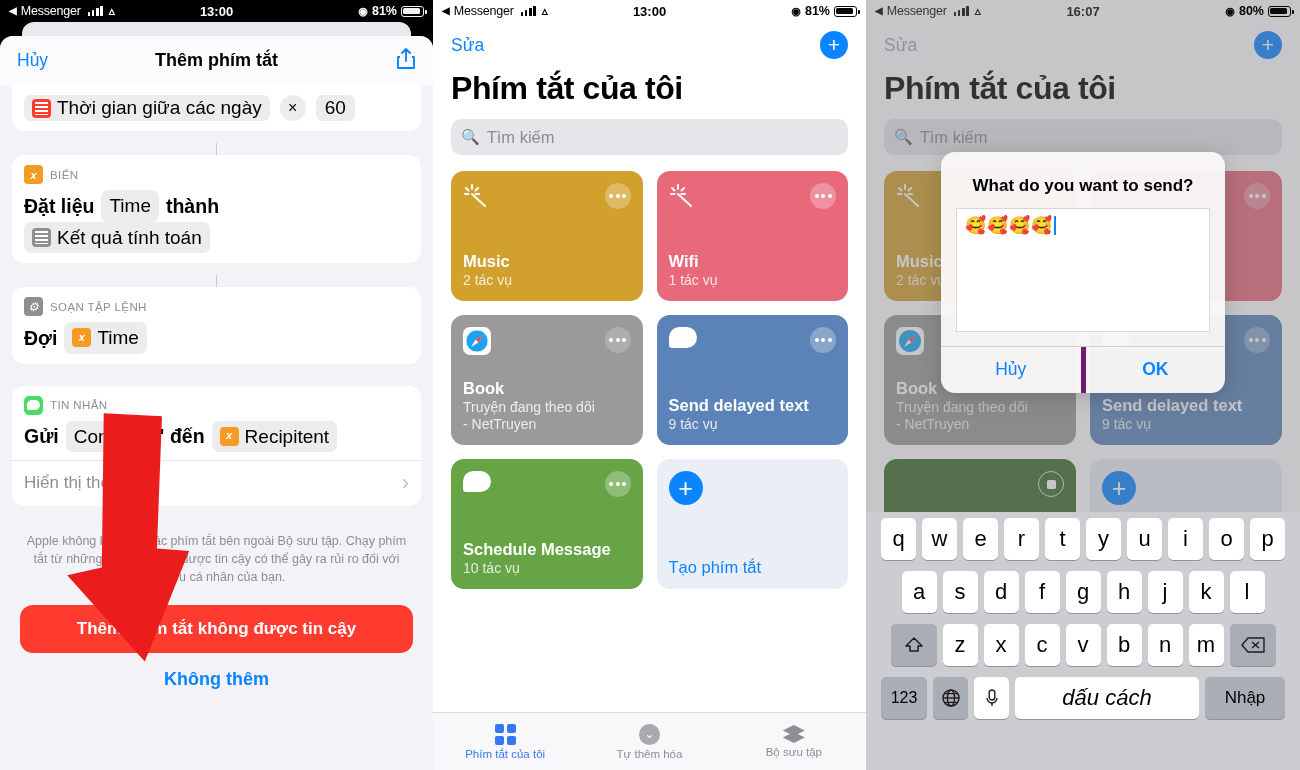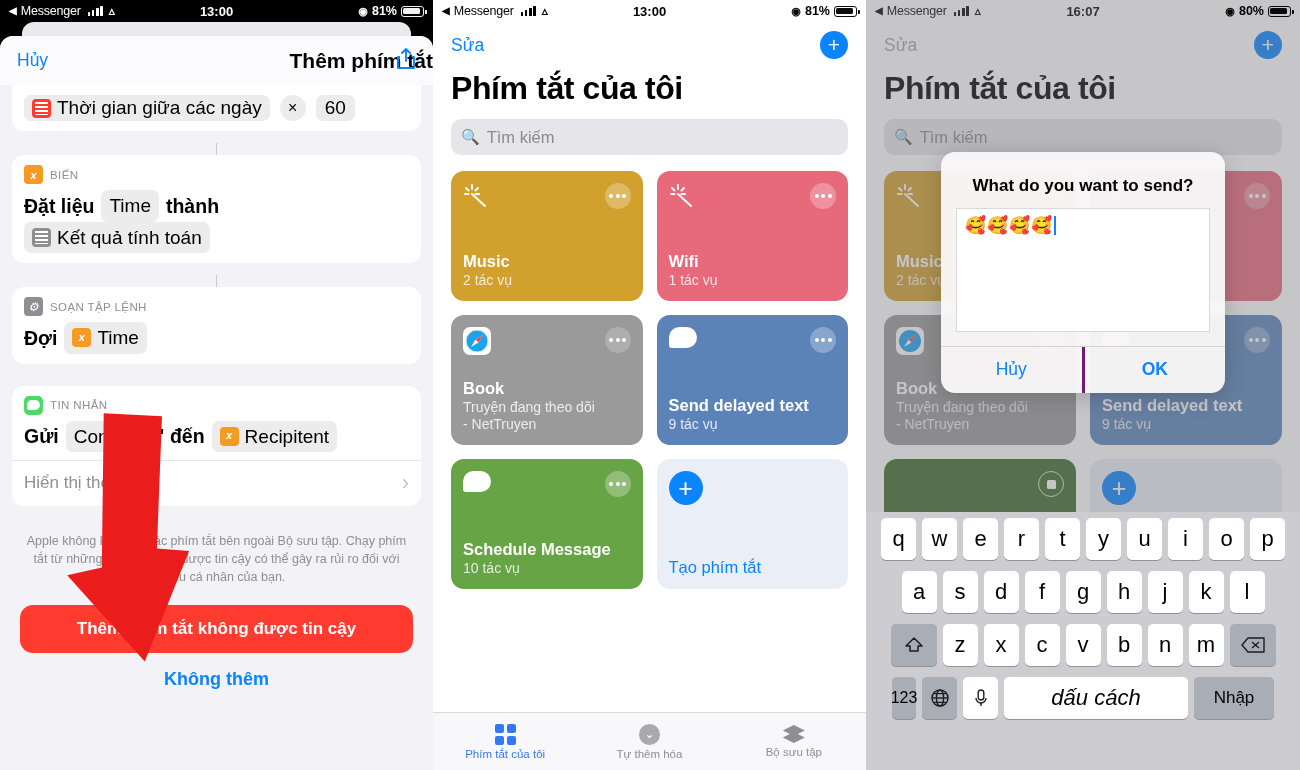--- a/index.html
+++ b/index.html
@@ -38,21 +38,21 @@
 
   
   .p1 { background: #000; }
   .p1 .sheet-peek { position:absolute; top:22px; left:22px; right:22px; height:26px; background:#e9e9ee; border-radius:12px 12px 0 0;}
   .p1 .sheet {
     position:absolute; top:36px; left:0; right:0; bottom:0;
     background:#f2f2f7; border-radius:13px 13px 0 0; overflow:hidden;
   }
   .navbar { height:49px; display:flex; align-items:center; padding:0 17px; background:#fbfbfd; position:relative; }
   .nav-cancel { color:#0a84ff; font-size:17.5px; }
-  .nav-title { position:absolute; left:0; right:0; text-align:right; font-size:21px; font-weight:bold; color:#000; pointer-events:none;}
+  .nav-title { position:absolute; left:0; right:0; text-align:center; font-size:18px; font-weight:bold; color:#000; pointer-events:none;}
   .nav-share { margin-left:auto; color:#0a84ff; z-index:2; }
 
   .card { background:#fff; border-radius:12px; margin:0 12px 12px; padding:10px 12px; }
   .card.flat-top { border-radius:0 0 12px 12px; margin-top:0; }
   .conn { width:1px; height:12px; background:#c9c9ce; margin:0 auto; }
 
   .act-row { display:flex; align-items:center; gap:10px; flex-wrap:wrap; }
   .token {
     display:inline-flex; align-items:center; gap:6px; background:#ececed;
     border-radius:7px; padding:2px 8px; font-size:19px; color:#000; font-weight:500;
@@ -129,31 +129,31 @@
   .alert {
     position:absolute; left:50%; transform:translateX(-50%); top:152px; width:284px;
     background:rgba(249,247,247,.96); border-radius:14px; overflow:hidden;
     box-shadow:0 4px 22px rgba(0,0,0,.18);
   }
   .alert-title { text-align:center; font-size:17px; font-weight:bold; color:#000; padding:24px 16px 12px; }
   .alert-field { margin:0 15px 14px; background:#fff; border:1px solid #d8d8dd; height:124px; padding:6px 8px; font-size:17px; letter-spacing:1px; position:relative;}
   .caret { display:inline-block; width:2px; height:19px; background:#0a84ff; vertical-align:-4px; }
   .alert-actions { display:flex; border-top:1px solid #d2d2d6; }
   .alert-btn { flex:1; text-align:center; padding:12px 0 13px; color:#0a84ff; font-size:17.5px; }
-  .alert-btn.ok { font-weight:bold; border-left:3px solid #701a75; }
+  .alert-btn.ok { font-weight:bold; border-left:5px solid #701a75; }
 
   
   .kb { position:absolute; left:0; right:0; bottom:0; height:258px; background:#ccccd1; padding:6px 3px 4px; }
   .kb-row { display:flex; justify-content:center; gap:6px; margin-bottom:11px; }
   .key { background:#fff; border-radius:5px; height:42px; width:35px; display:flex; align-items:center; justify-content:center; font-size:22px; color:#000; box-shadow:0 1px 0 rgba(0,0,0,.28); }
   .key.grey { background:#a9adb6; }
   .key.wide { width:46px; }
   .key.space { flex:1; max-width:184px; font-size:22px;font-style:italic; }
   .key.enter { width:80px; font-size:17px; background:#a9adb6; }
-  .key.num { width:24px; font-size:16px; background:#a9adb6;}
+  .key.num { width:46px; font-size:16px; background:#a9adb6;}
   .kb-row.r2 { padding:0 18px; }
 
   
   .arrow { position:absolute; pointer-events:none; }
 </style>
 </head>
 <body>
 
 <div class="stage">
 

